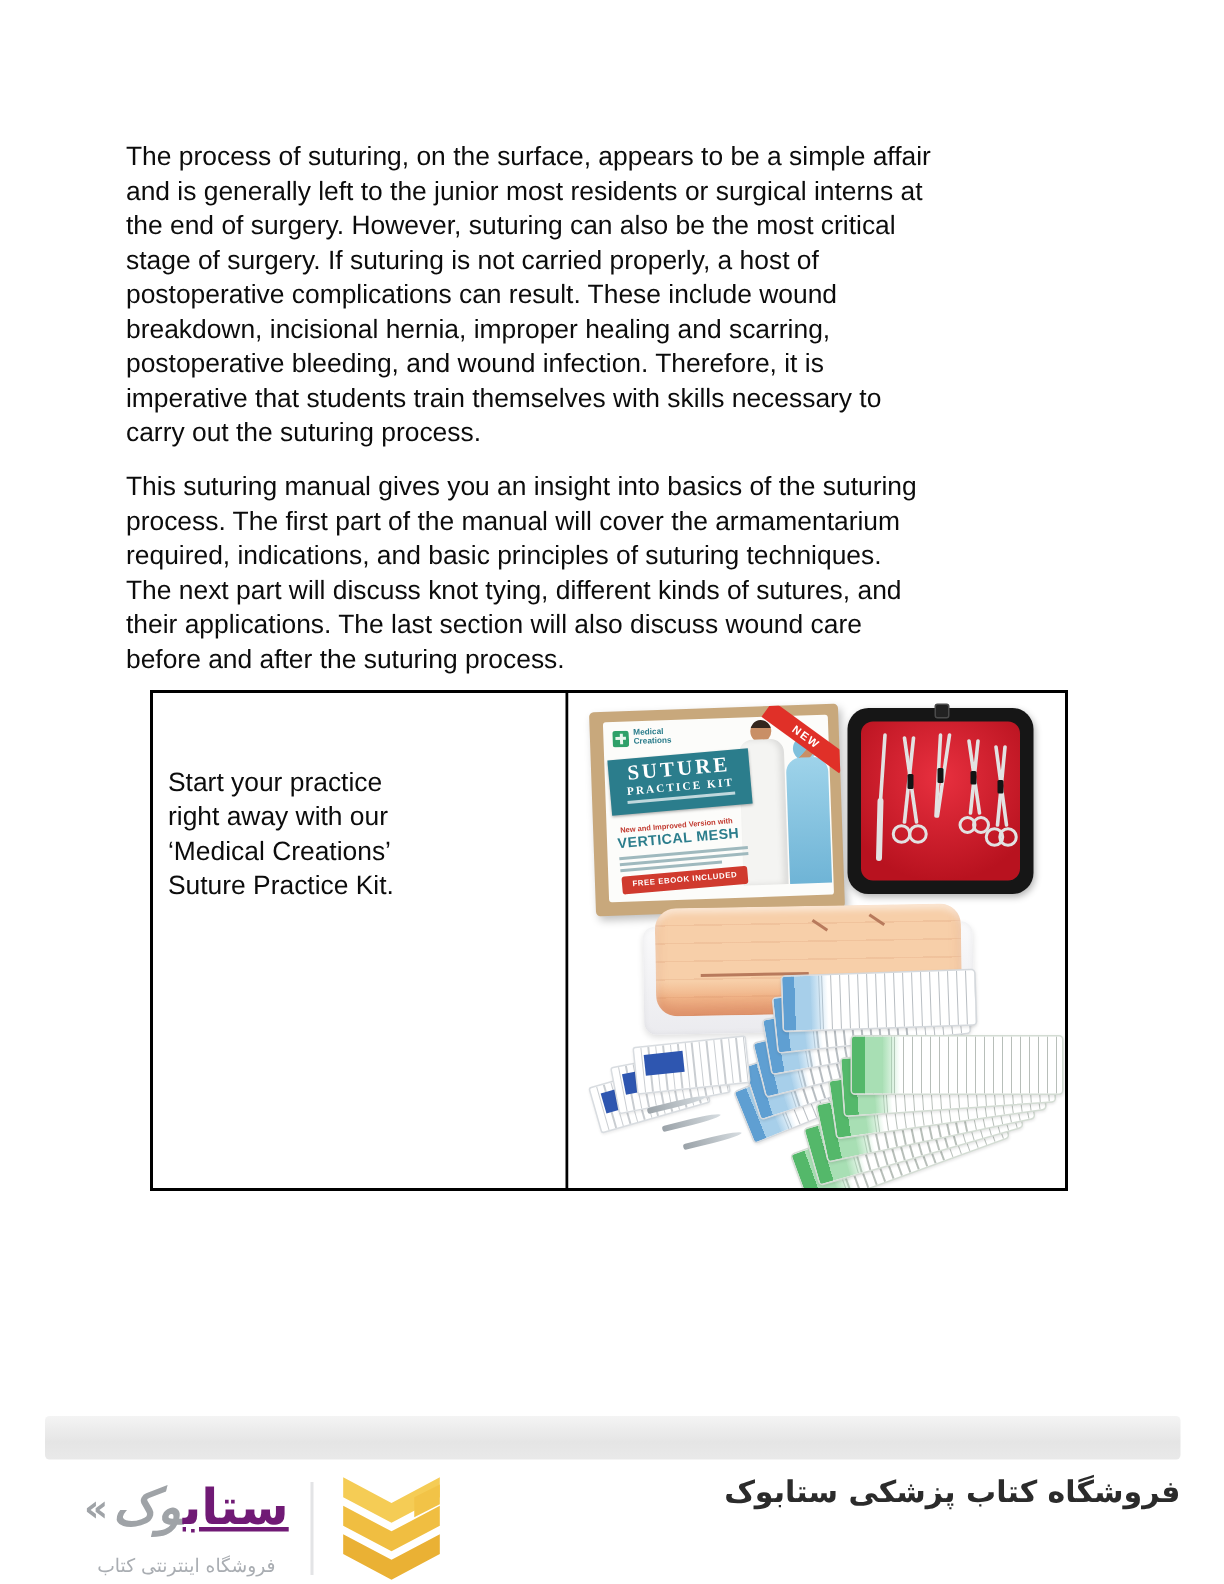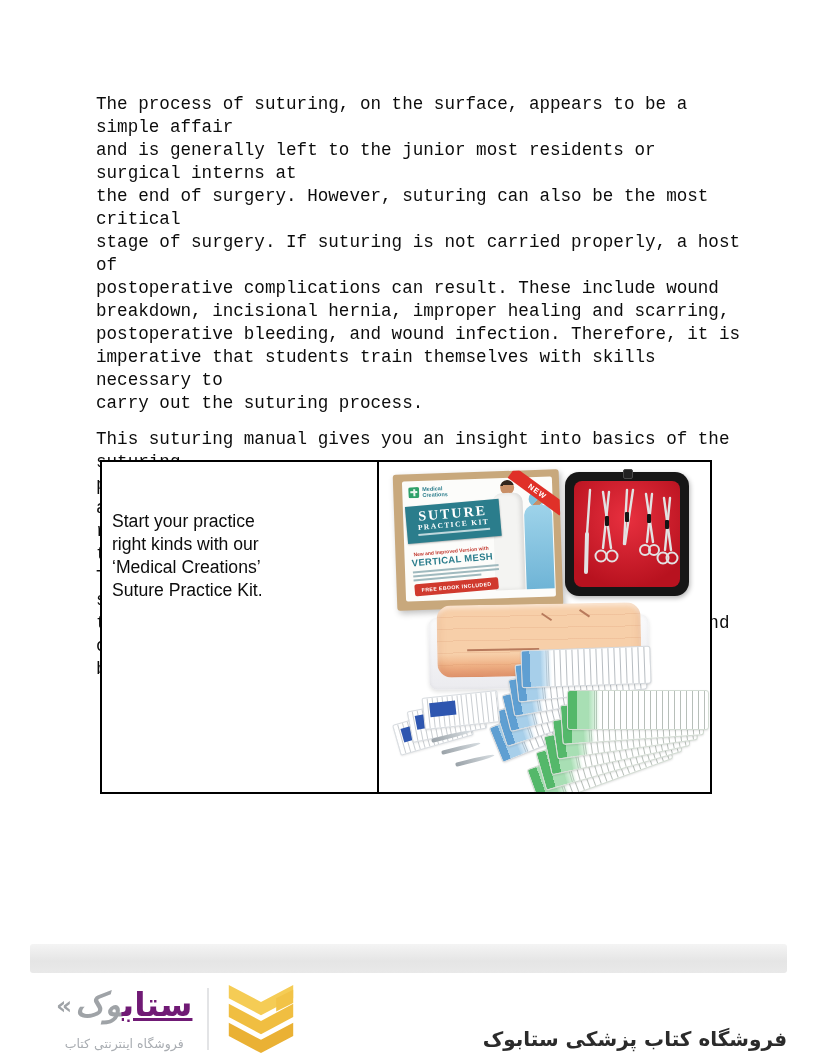--- a/index.html
+++ b/index.html
@@ -1,20 +1,20 @@
 <!DOCTYPE html>
 <html><head>
 <meta charset="utf-8">
 <style>
   html,body{margin:0;padding:0;background:#fff;}
   .page{position:relative;width:816px;height:1056px;background:#ffffff;overflow:hidden;
         font-family:"Liberation Sans", sans-serif;color:#0c0c0c;}
 
   
-  .body-text{position:absolute;left:96px;top:93px;width:646px;font-family:Liberation Mono, monospace;}
+  .body-text{position:absolute;left:84px;top:93px;width:646px;}
   .par{font-size:17.6px;line-height:23px;white-space:pre-line;margin:0 0 13px 0;}
 
   
   .ad-table{position:absolute;left:100px;top:460px;width:612px;height:334px;
             border:2px solid #000;box-sizing:border-box;display:flex;background:#fff;}
   .ad-cell-left{width:277px;flex:none;border-right:2px solid #000;box-sizing:border-box;
                 padding:48px 4px 0 10px;}
   .ad-p{font-size:17.6px;line-height:23px;white-space:pre-line;margin:0;}
   .ad-p + .ad-p{margin-top:5px;}
   .ad-cell-right{flex:1;position:relative;overflow:hidden;background:#fff;}
@@ -134,21 +134,21 @@
   .guillemet{font-size:25px;color:#9FA3A7;font-weight:bold;margin-right:3px;
              font-family:"DejaVu Sans", sans-serif;line-height:1;}
   .logo-wordmark{font-size:33px;font-weight:bold;font-family:"DejaVu Sans", sans-serif;line-height:1.1;}
   .gold-part{color:#701a75;text-decoration:underline;}
   .gray-part{color:#9FA3A7;font-style:italic;}
   .logo-caption{font-size:12.5px;color:#A9ADB2;margin-top:12px;font-family:"DejaVu Sans", sans-serif;}
   .logo-divider{width:2px;height:62px;background:#E3E4E6;margin:0 13px 0 15px;}
   .logo-chevron{width:78px;height:72px;display:block;}
   .footer-right{position:absolute;right:29px;top:982px;text-align:right;}
   .footer-fa{font-size:20px;font-weight:bold;color:#2b2b2b;direction:rtl;
-             font-family:"DejaVu Sans", sans-serif;margin-top:45px;}
+             font-family:"DejaVu Sans", sans-serif;}
   .footer-url{margin-top:7px;font-size:23px;font-weight:bold;letter-spacing:8px;margin-right:-8px;
               color:#121212;font-family:"Liberation Sans", sans-serif;}
   .footer-url .gold{color:#F0B93C;}
 </style>
 </head>
 <body>
 
 <div class="page">
 
   <div class="body-text">
@@ -165,21 +165,21 @@
 process. The first part of the manual will cover the armamentarium
 required, indications, and basic principles of suturing techniques.
 The next part will discuss knot tying, different kinds of sutures, and
 their applications. The last section will also discuss wound care
 before and after the suturing process.</p>
   </div>
 
   <div class="ad-table">
     <div class="ad-cell-left">
       <p class="ad-p">Start your practice
-right kinds with our
+right away with our
 ‘Medical Creations’
 Suture Practice Kit.</p>
     </div>
     <div class="ad-cell-right">
 
       <div class="kit-box">
         <div class="box-label">
           <div class="people">
             <div class="person-a">
               <div class="head"></div>

